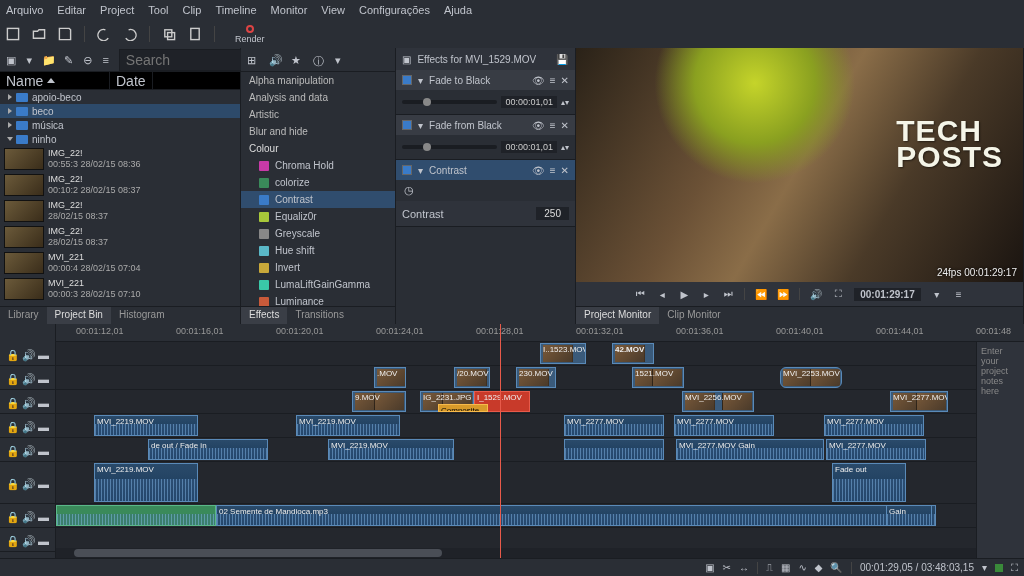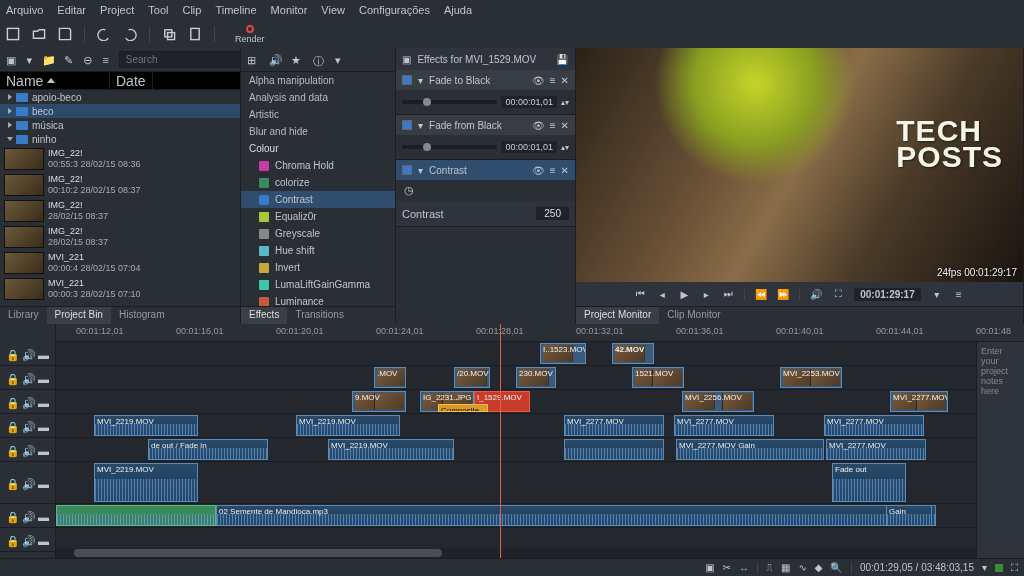--- a/index.html
+++ b/index.html
@@ -18,21 +18,21 @@
 
 .middle { display: flex; height: 276px; }
 .panel { background: #2a2e35; border-right: 1px solid #1a1d22; display: flex; flex-direction: column; }
 .panel.bin { width: 241px; }
 .panel.effects { width: 155px; }
 .panel.stack { width: 180px; }
 .panel.monitor { flex: 1; }
 
 .panel-toolbar { height: 24px; background: #2a2e35; display: flex; align-items: center; padding: 0 6px; gap: 10px; border-bottom: 1px solid #1a1d22; }
 .panel-toolbar .ico { width: 12px; height: 12px; cursor: pointer; }
-.search { flex: 1; background: #1f2228; border: 1px solid #1a1d22; color: #888; padding: 2px 6px; font-size: 10px; }
+.search { flex: 1; background: #1f2228; border: 1px solid #1a1d22; color: #888; padding: 2px 6px; font-size: 14px; }
 
 
 .bin-head { height: 18px; background: #000000; display: flex; font-size: 14px; border-bottom: 1px solid #1a1d22; }
 .bin-head div { padding: 2px 6px; border-right: 1px solid #1a1d22; display:flex; align-items:center; gap:4px; }
 .bin-head div:first-child { width: 110px; }
 .tri-s { display:inline-block; border-left:4px solid transparent; border-right:4px solid transparent; border-bottom:5px solid #c0c4cc; }
 
 
 .tree { flex: 1; overflow-y: auto; }
 .tree-row { display: flex; align-items: center; height: 14px; padding: 0 4px; gap: 4px; font-size: 10px; }
@@ -490,21 +490,21 @@
     <div class="tracks" id="tracks">
         <div class="track">
           <div class="clip " style="left: 484px; width: 46px;"><div class="cthumb"></div><span class="clab">I..1523.MOV</span></div>
           <div class="clip " style="left: 556px; width: 42px; font-weight: bold;"><div class="cthumb"></div><span class="clab">42.MOV</span></div>
         </div>
         <div class="track">
           <div class="clip " style="left: 318px; width: 32px;"><div class="cthumb"></div><span class="clab">.MOV</span></div>
           <div class="clip " style="left: 398px; width: 36px;"><div class="cthumb"></div><span class="clab">/20.MOV</span></div>
           <div class="clip " style="left: 460px; width: 40px;"><div class="cthumb"></div><span class="clab">230.MOV</span></div>
           <div class="clip " style="left: 576px; width: 52px;"><div class="cthumb"></div><div class="cthumb r"></div><span class="clab">1521.MOV</span></div>
-          <div class="clip " style="left: 724px; width: 62px;"><div class="cthumb"></div><div class="cthumb r"></div><span class="clab">MVI_2253.MOV</span></div>
+          <div class="clip " style="left: 724px; width: 62px; border-radius: 6px;"><div class="cthumb"></div><div class="cthumb r"></div><span class="clab">MVI_2253.MOV</span></div>
         </div>
         <div class="track">
           <div class="clip " style="left: 296px; width: 54px;"><div class="cthumb"></div><div class="cthumb r"></div><span class="clab">9.MOV</span></div>
           <div class="clip " style="left: 364px; width: 54px;"><div class="cthumb"></div><div class="cthumb r"></div><span class="clab">IG_2231.JPG</span></div>
           <div class="clip red" style="left: 418px; width: 56px;"><span class="clab">I_1529.MOV</span></div>
           <div class="clip comp" style="left: 382px; width: 50px; top: 14px;"><span class="clab">Composite</span></div>
           <div class="clip " style="left: 626px; width: 72px;"><div class="cthumb"></div><div class="cthumb r"></div><span class="clab">MVI_2256.MOV</span></div>
           <div class="clip " style="left: 834px; width: 58px;"><div class="cthumb"></div><div class="cthumb r"></div><span class="clab">MVI_2277.MOV</span></div>
         </div>
         <div class="track">

